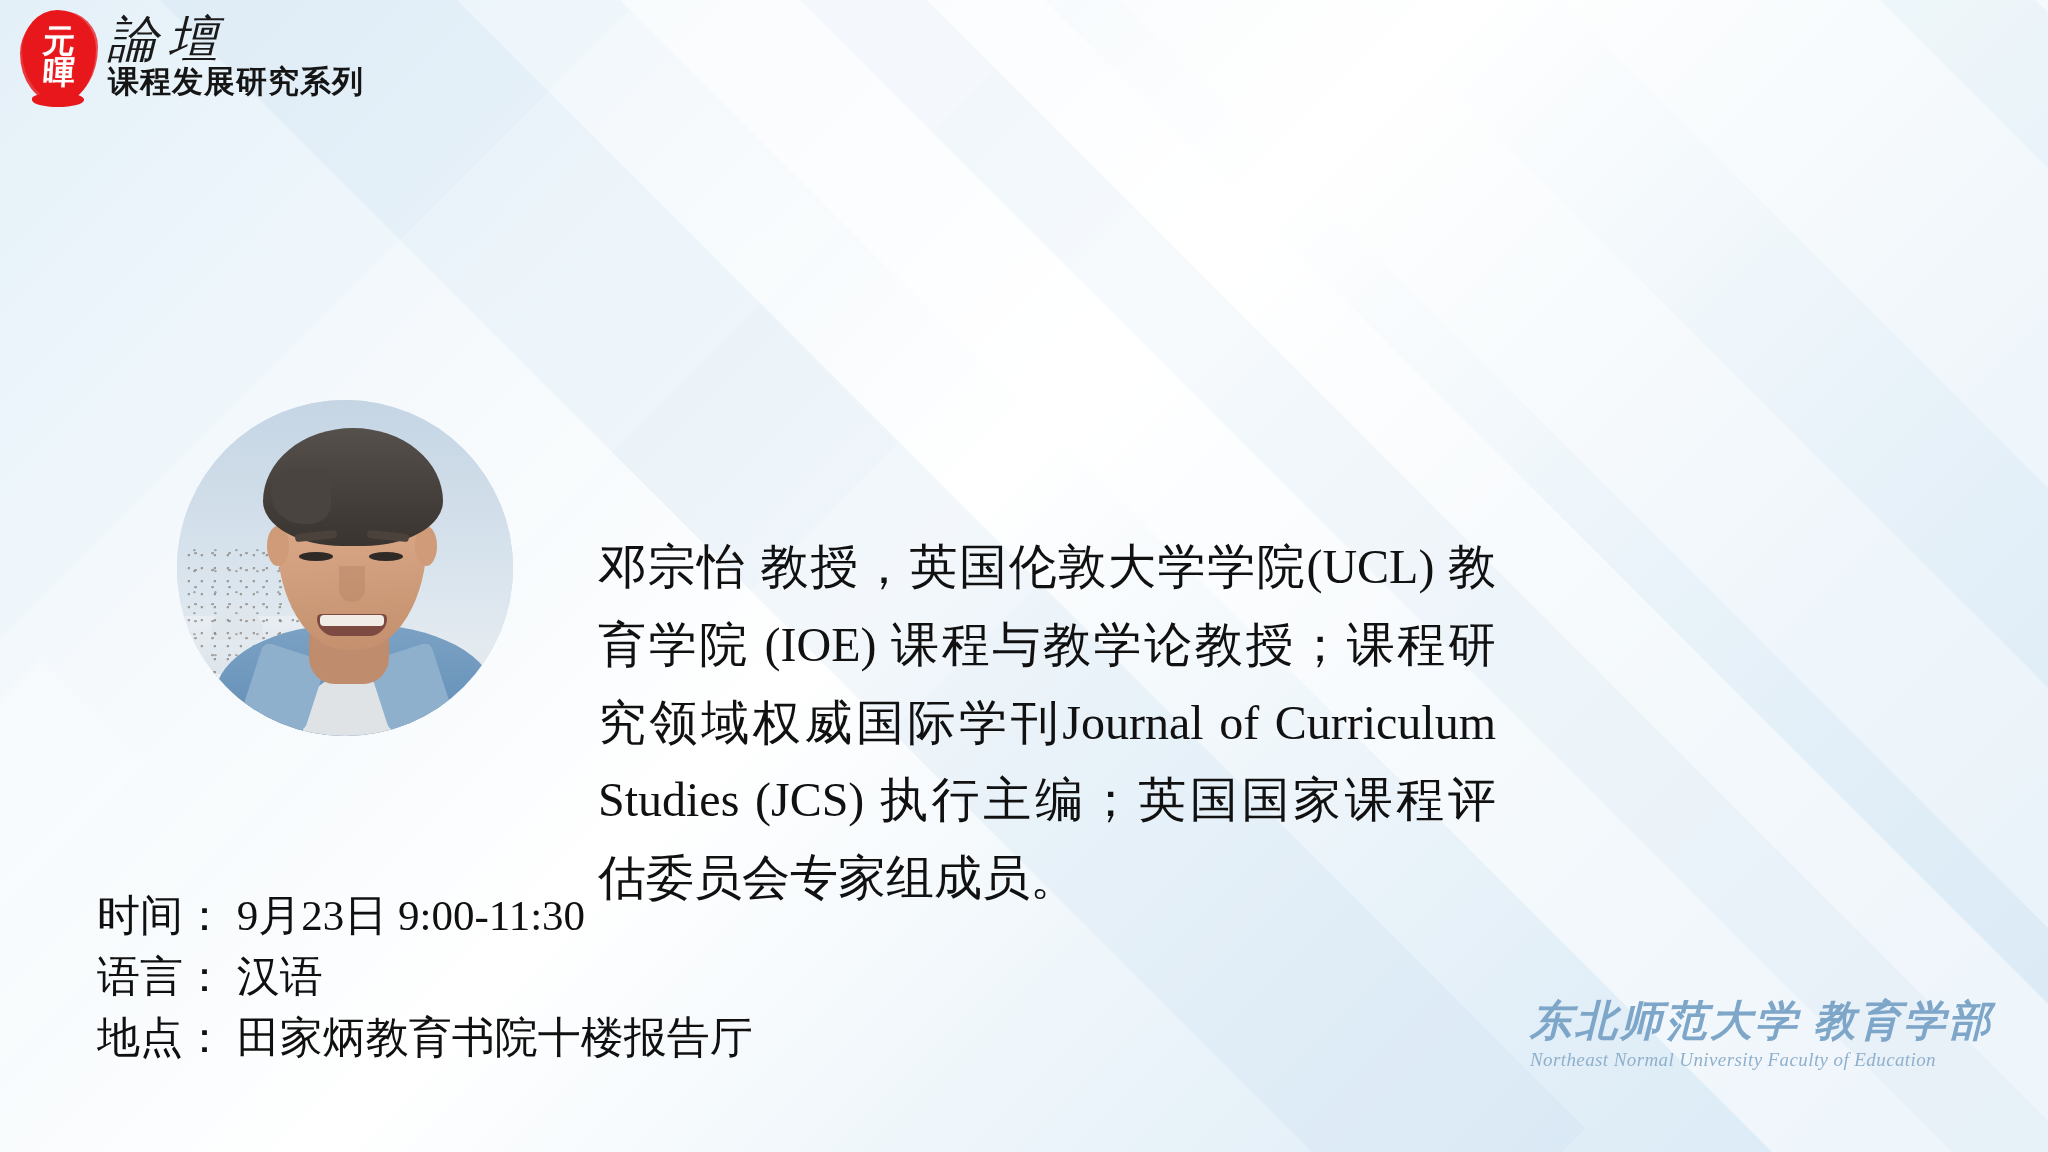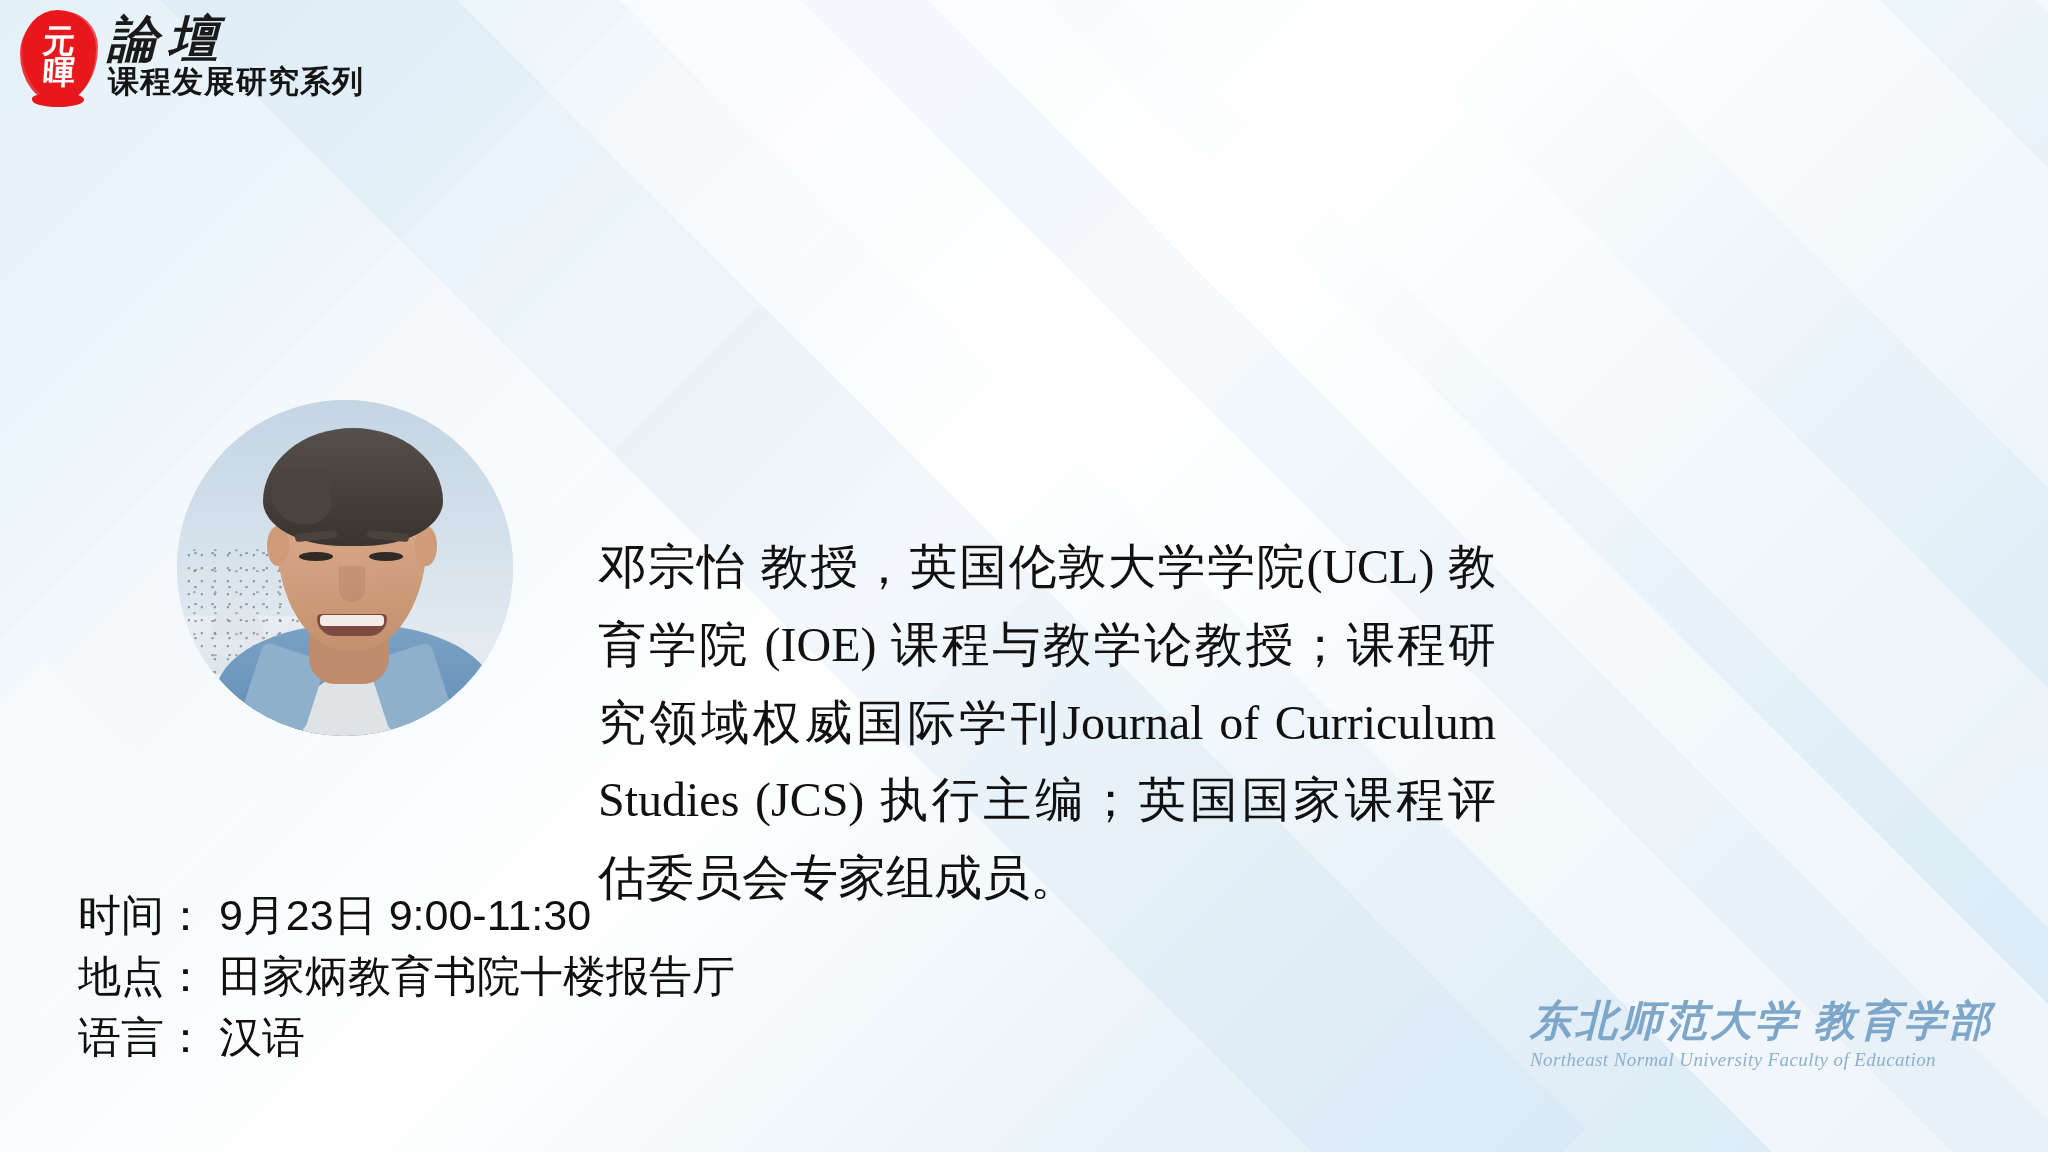--- a/index.html
+++ b/index.html
@@ -103,21 +103,21 @@
     text-shadow: 0 0 1px rgba(255,255,255,0.5);
     z-index: 2;
     padding-top: 2px;
   }
   .seal-chars span { display: block; transform: skewX(-4deg); }
 
   .brand-text { padding-top: 8px; }
   .brand-forum {
     font-family: "Liberation Serif", serif;
     font-size: 50px;
-    font-weight: bold;
+    font-weight: normal;
     font-style: italic;
     color: #1a1a1a;
     line-height: 1;
     letter-spacing: 10px;
     margin-bottom: 2px;
   }
   .brand-sub {
     font-family: "Liberation Sans", sans-serif;
     font-size: 31px;
     font-weight: bold;
@@ -320,24 +320,24 @@
     font-size: 48px;
     line-height: 1.62;
     color: #111111;
     text-align: justify;
     z-index: 5;
   }
 
   
   .details {
     position: absolute;
-    left: 78px;
+    left: 97px;
     top: 885px;
     z-index: 5;
-    font-family: Liberation Sans, sans-serif;
+    font-family: Liberation Serif, serif;
     font-size: 43px;
     line-height: 1.42;
     color: #101010;
   }
   .detail-row { white-space: nowrap; }
   .detail-label { }
   .detail-value { }
 
   
   .uni-logo {
@@ -438,26 +438,26 @@
   </div>
 
   <div class="bio">邓宗怡 教授，英国伦敦大学学院(UCL) 教育学院 (IOE) 课程与教学论教授；课程研究领域权威国际学刊Journal of Curriculum Studies (JCS) 执行主编；英国国家课程评估委员会专家组成员。</div>
 
   <div class="details">
     <div class="detail-row">
       <span class="detail-label">时间：</span>
       <span class="detail-value">9月23日 9:00-11:30</span>
     </div>
     <div class="detail-row">
+      <span class="detail-label">语言：</span>
+      <span class="detail-value">汉语</span>
+    </div>
+    <div class="detail-row">
       <span class="detail-label">地点：</span>
       <span class="detail-value">田家炳教育书院十楼报告厅</span>
-    </div>
-    <div class="detail-row">
-      <span class="detail-label">语言：</span>
-      <span class="detail-value">汉语</span>
     </div>
   </div>
 
   <div class="uni-logo">
     <div class="uni-text">
       <div class="uni-cn">东北师范大学 教育学部</div>
       <div class="uni-en">Northeast Normal University Faculty of Education</div>
     </div>
   </div>
 

